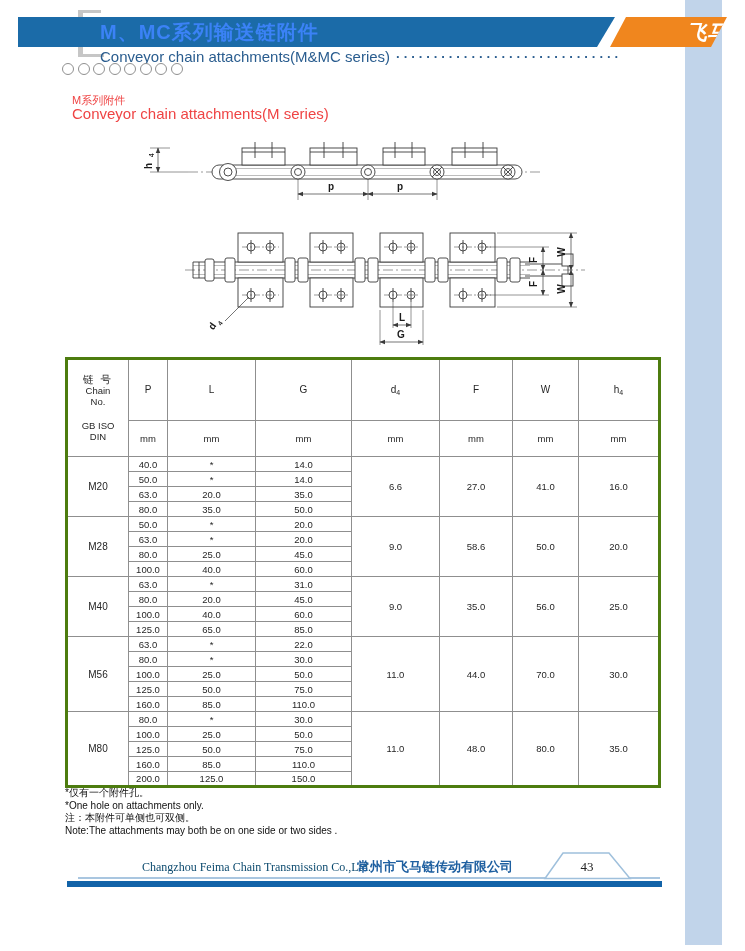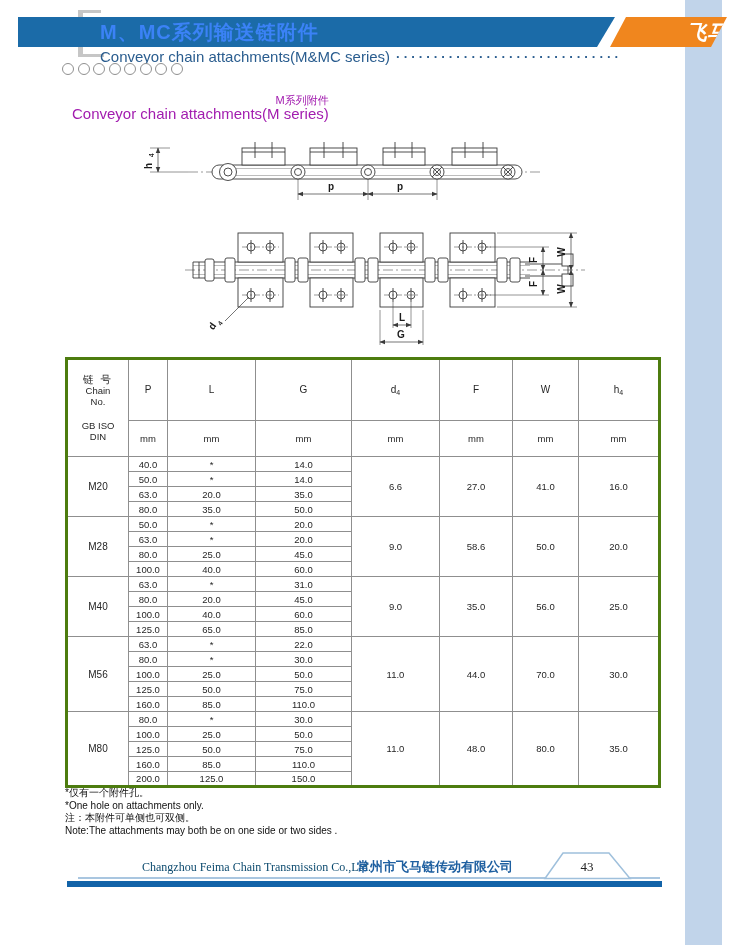--- a/index.html
+++ b/index.html
@@ -21,21 +21,21 @@
   .logo-text{display:inline-block;margin-left:6px;line-height:30px;color:#ffffff;font-size:20px;
           font-weight:bold;font-style:italic;font-family:"Liberation Serif",serif;}
   
   .subtitle{position:absolute;left:100px;top:48px;font-family:Liberation Sans, sans-serif;
           font-size:15px;color:#2a5d8f;white-space:nowrap;}
   .subtitle .dots{letter-spacing:3.2px;font-weight:bold;font-size:13px;vertical-align:1px;margin-left:6px;}
   
   .circles{position:absolute;left:62px;top:63px;display:flex;gap:3.5px;}
   .circle{width:10px;height:10px;border:1.5px solid #909090;border-radius:50%;background:#fff;}
   
-  .section-title{position:absolute;left:72px;top:93px;color:#a21caf;text-align:right;}
+  .section-title{position:absolute;left:72px;top:93px;color:#ef4444;}
   .section-title .zh{font-size:11px;line-height:14px;}
   .section-title .en{font-size:15px;line-height:13px;}
   
   .diag{position:absolute;}
   .st{stroke:#3a3a3a;stroke-width:0.9;fill:none;}
   .stw{stroke:#3a3a3a;stroke-width:0.9;fill:#ffffff;}
   .thin{stroke:#7a7a7a;stroke-width:0.5;fill:none;}
   .cl{stroke:#555;stroke-width:0.6;fill:none;stroke-dasharray:10 3 2 3;}
   .hl{stroke:#555;stroke-width:0.6;fill:none;stroke-dasharray:6 2 2 2;}
   .dim{stroke:#3a3a3a;stroke-width:0.7;fill:none;}

